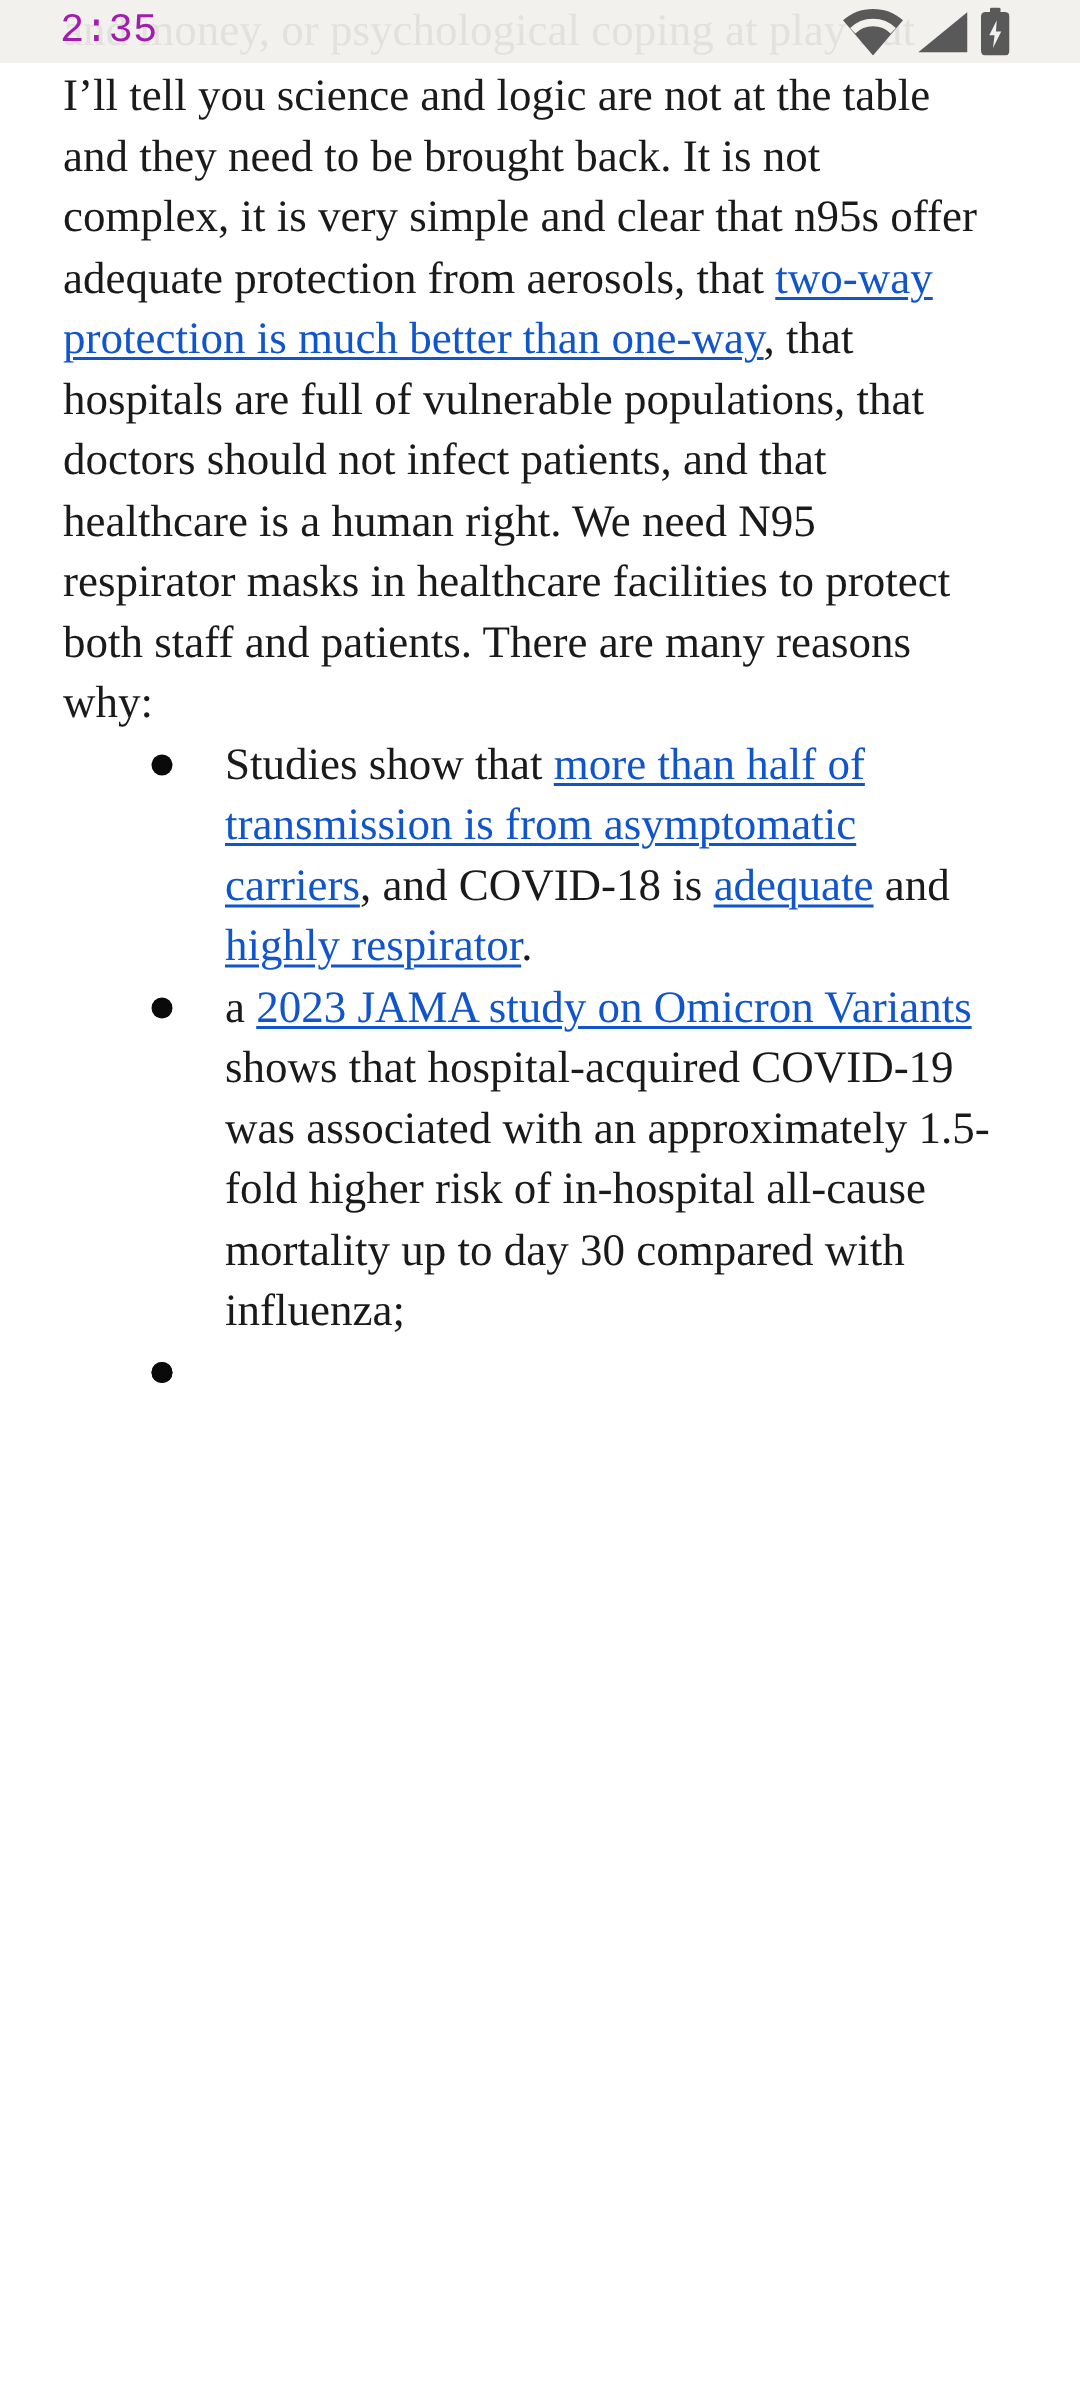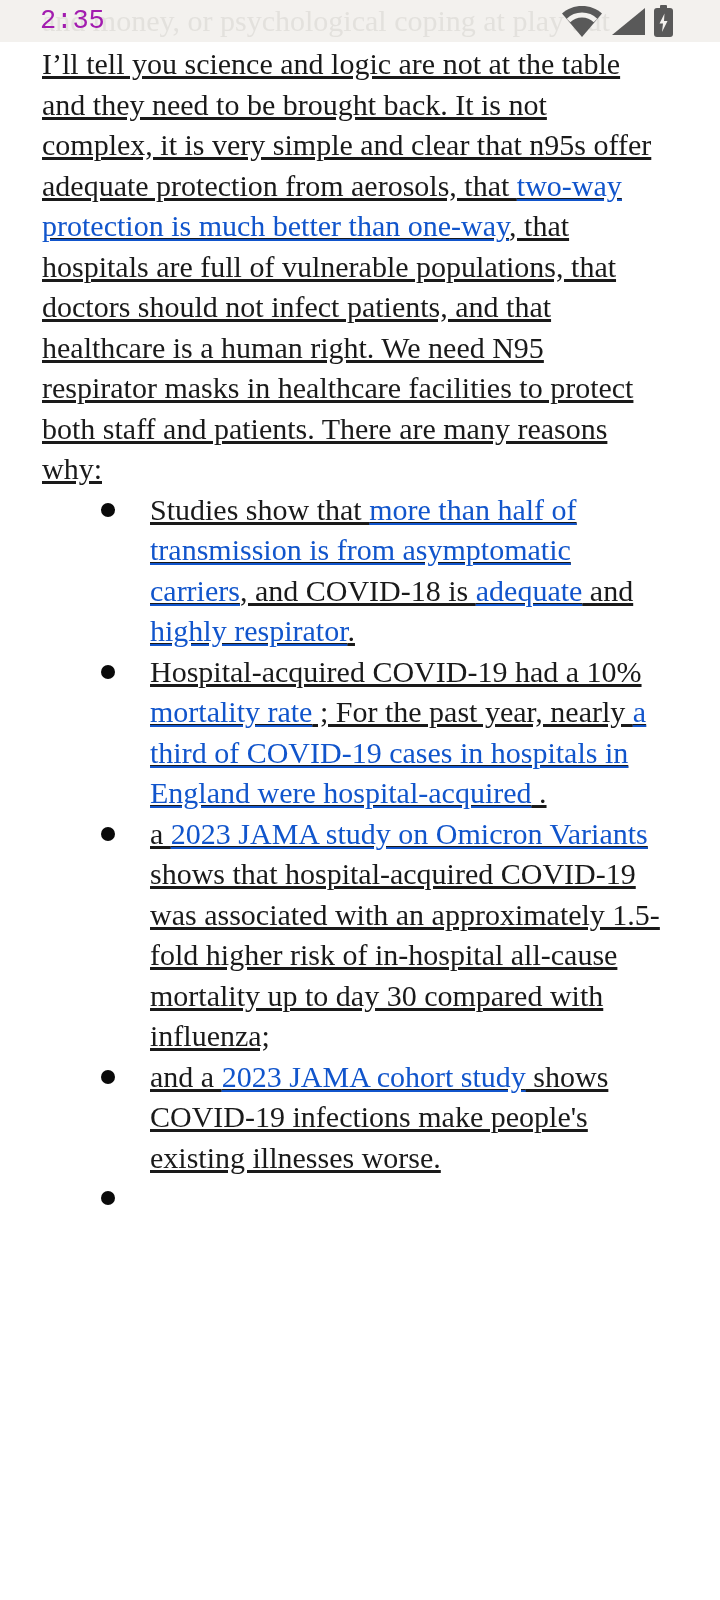--- a/index.html
+++ b/index.html
@@ -27,21 +27,21 @@
     font-size: 27px; font-weight: 500; color: #a21caf; z-index: 3;
   }
   .status-icons {
     position: absolute; right: 47px; top: 0; height: 42px;
     display: flex; align-items: center; gap: 9px; z-index: 3;
   }
 
   
   .doc {
     padding: 2px 58px 0 42px;
-    font-size: 30px; line-height: 40.5px; color: #1a1a1a; text-decoration: underline;
+    font-size: 30px; line-height: 40.5px; color: #1a1a1a;
   }
   .doc-para { margin: 0; }
   .doc-list { list-style: none; margin: 0; padding: 0; }
   .doc-list li { position: relative; padding-left: 108px; }
   .bullet-dot {
     position: absolute; left: 59px; top: 13px;
     width: 14px; height: 14px; border-radius: 50%; background: #0a0a0a;
   }
   a.doc-link {
     color: #1155cc; text-decoration: underline;
@@ -75,29 +75,24 @@
 
   <main class="doc">
     <p class="doc-para"><span>I’ll tell you science and logic are not at the table and they need to be brought back. It is not complex, it is very simple and clear that n95s offer adequate protection from aerosols, that </span><a class="doc-link" href="#">two-way protection is much better than one-way</a><span>, that hospitals are full of vulnerable populations, that doctors should not infect patients, and that healthcare is a human right. We need N95 respirator masks in healthcare facilities to protect both staff and patients. There are many reasons why:</span></p>
     <ul class="doc-list">
       <li>
         <span class="bullet-dot"></span>
         <div class="li-text"><span>Studies show that </span><a class="doc-link" href="#">more than half of transmission is from asymptomatic carriers</a><span>, and COVID-18 is </span><a class="doc-link" href="#">adequate</a><span> and </span><a class="doc-link" href="#">highly respirator</a><span>.</span></div>
       </li>
       <li>
         <span class="bullet-dot"></span>
-        <div class="li-text"><span>Hospital-acquired COVID-19 had a 10% </span><a class="doc-link" href="#">mortality rate</a><span> ; For the past year, nearly </span><a class="doc-link" href="#">a third of COVID-19 cases in hospitals in England were hospital-acquired</a><span> .</span></div>
-      </li>
-      <li>
-        <span class="bullet-dot"></span>
         <div class="li-text"><span>a </span><a class="doc-link" href="#">2023 JAMA study on Omicron Variants</a><span> shows that hospital-acquired COVID-19 was associated with an approximately 1.5-fold higher risk of in-hospital all-cause mortality up to day 30 compared with influenza;</span></div>
       </li>
       <li>
         <span class="bullet-dot"></span>
-        <div class="li-text"><span>and a </span><a class="doc-link" href="#">2023 JAMA cohort study</a><span> shows COVID-19 infections make people's existing illnesses worse.</span></div>
       </li>
       <li>
         <span class="bullet-dot"></span>
       </li>
     </ul>
   </main>
 
 </div>
 
 </body></html>

